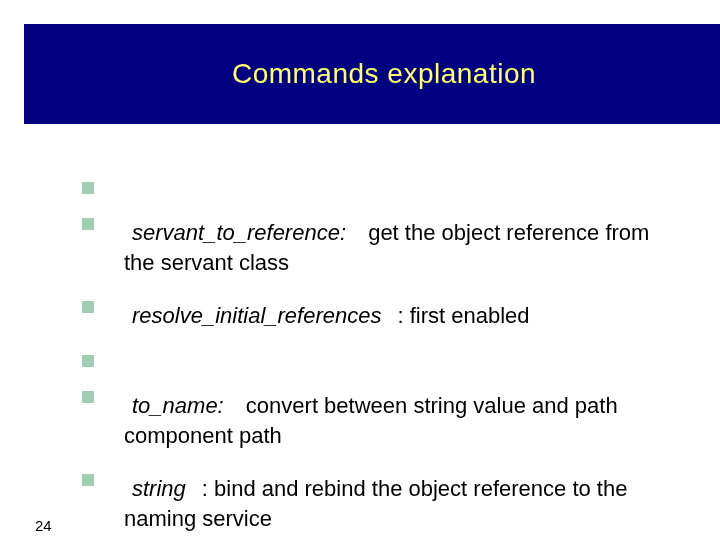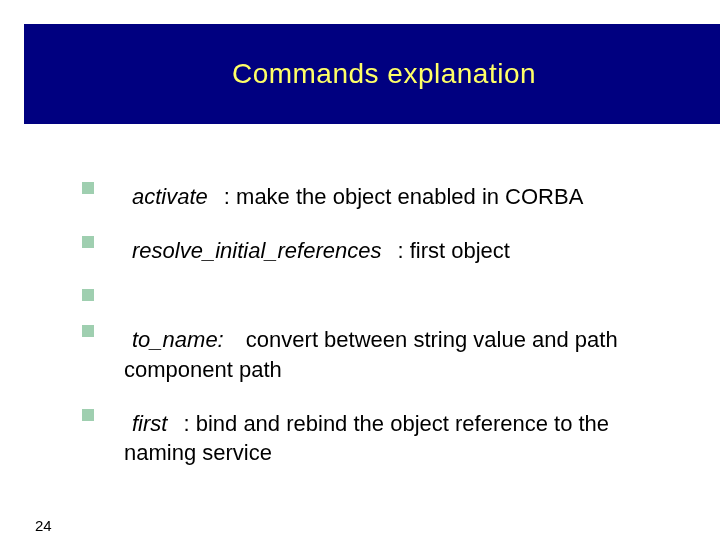--- a/index.html
+++ b/index.html
@@ -60,46 +60,49 @@
 <body>
 
 <div class="header">
   <div class="title">Commands explanation</div>
 </div>
 
 <div class="content">
 
   <div class="item">
     <div class="bullet"></div>
-    <div class="text">
-      <span class="term">activate</span><span>: make the object enabled in CORBA</span>
-    </div>
   </div>
-
 
   <div class="item">
     <div class="bullet"></div>
     <div class="text">
-      <span class="term">resolve_initial_references</span><span>: first object</span>
+      <span class="term">servant_to_reference:</span><span> get the object reference from the servant class</span>
+    </div>
+  </div>
+
+  <div class="item">
+    <div class="bullet"></div>
+    <div class="text">
+      <span class="term">resolve_initial_references</span><span>: first enabled</span>
     </div>
   </div>
 
   <div class="item">
     <div class="bullet"></div>
   </div>
 
   <div class="item">
     <div class="bullet"></div>
     <div class="text">
       <span class="term">to_name:</span><span> convert between string value and path component path</span>
     </div>
   </div>
 
   <div class="item">
     <div class="bullet"></div>
     <div class="text">
-      <span class="term">first</span><span>: bind and rebind the object reference to the naming service</span>
+      <span class="term">string</span><span>: bind and rebind the object reference to the naming service</span>
     </div>
   </div>
 
 </div>
 
 <div class="page-number">24</div>
 
 </body></html>

